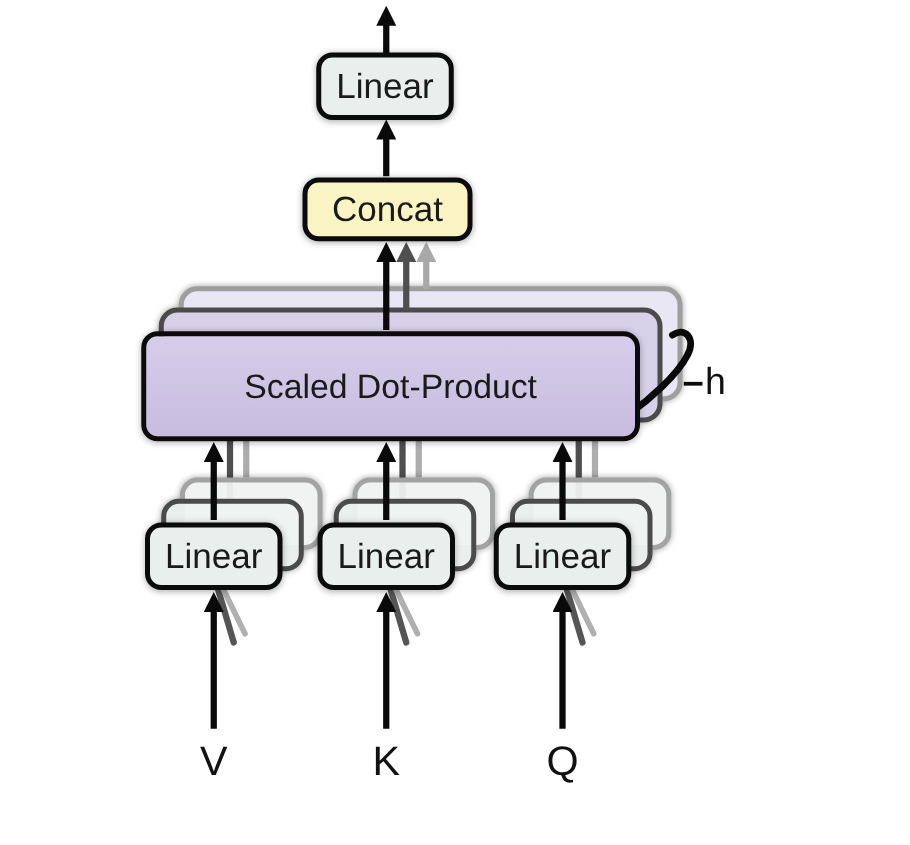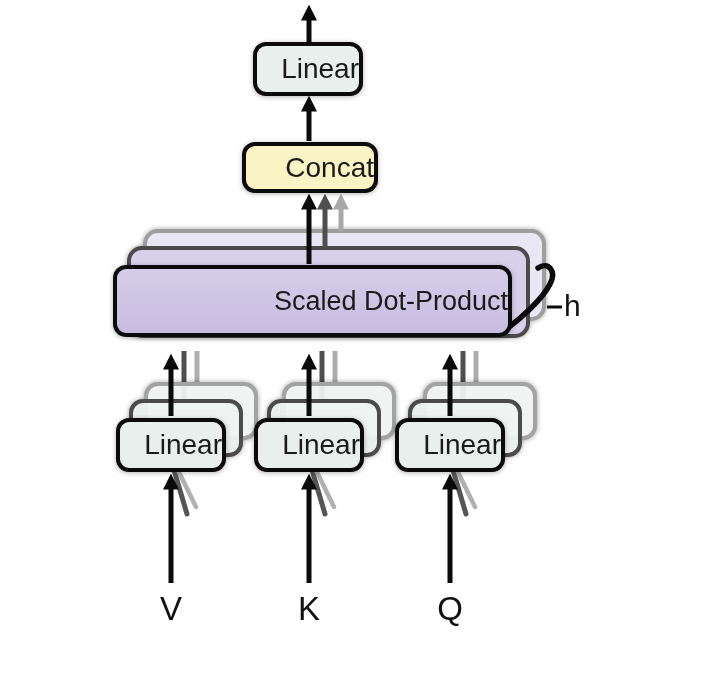--- a/index.html
+++ b/index.html
@@ -4,28 +4,28 @@
 <style>
   html,body { margin:0; padding:0; background:#ffffff; }
   #canvas {
     position:relative; width:728px; height:676px; background:#ffffff;
     font-family:"Liberation Sans", sans-serif; overflow:hidden;
   }
   #wires { position:absolute; left:0; top:0; width:728px; height:676px; }
   .box {
     position:absolute; box-sizing:border-box;
     border:4px solid #0b0b0b; border-radius:13px;
-    display:flex; flex-direction:column; align-items:flex-end; justify-content:center;
+    display:flex; flex-direction:column; align-items:center; justify-content:center;
     font-size:28px; color:#1a1a1a; text-align:center;
     box-shadow:0 1px 5px rgba(0,0,0,0.30);
     background:#e9efec;
   }
   .box-output-linear { left:253px; top:42px;  width:110px; height:54px; }
   .box-concat        { left:242px; top:142px; width:136px; height:51px; background:#faf3c4; }
-  .box-attention     { left:113px; top:265px; width:399px; height:72px;
+  .box-attention     { left:113px; top:265px; width:399px; height:88px;
                        background:linear-gradient(180deg,#d5cdea 0%, #c8bcdf 100%);
                        font-size:27px; line-height:34px; }
   .box-linear-v { left:116px; top:418px; width:110px; height:54px; }
   .box-linear-k { left:254px; top:418px; width:110px; height:54px; }
   .box-linear-q { left:395px; top:418px; width:110px; height:54px; }
   .input-label {
     position:absolute; top:590px; width:60px; text-align:center;
     font-size:33px; color:#111111;
   }
   .input-v { left:141px; } .input-k { left:279px; } .input-q { left:420px; }

